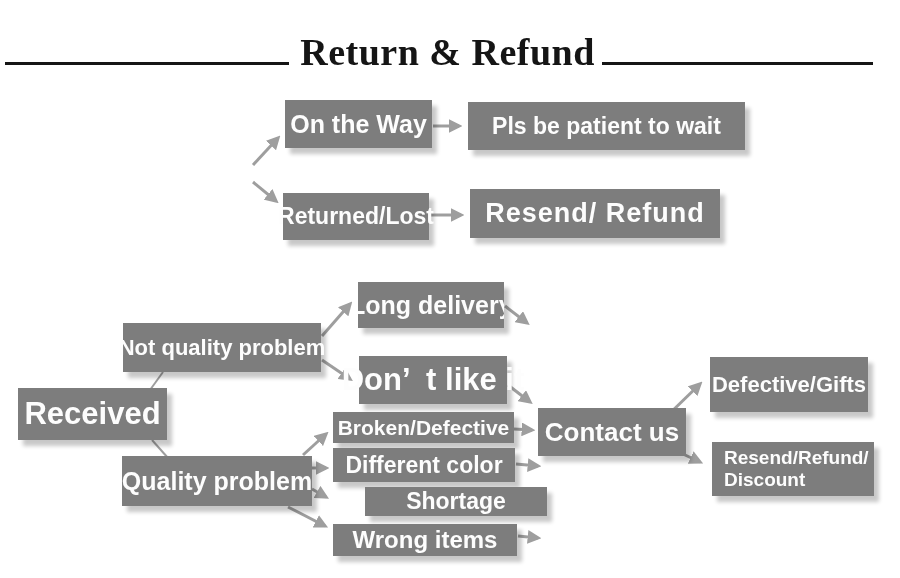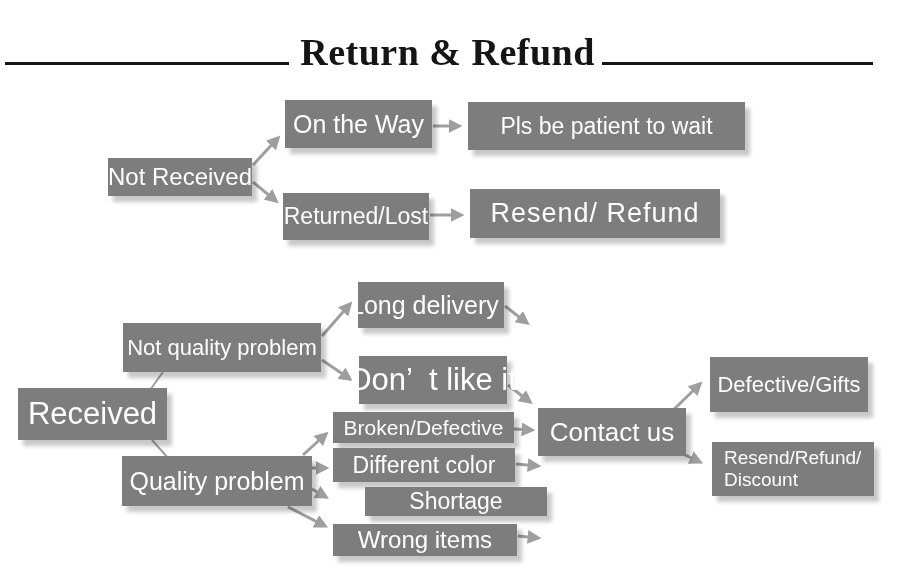--- a/index.html
+++ b/index.html
@@ -31,20 +31,21 @@
   .edge{stroke:var(--arrow);stroke-width:3;fill:none;}
   .edge-thin{stroke:var(--arrow);stroke-width:2;fill:none;}
   .arrowhead{fill:var(--arrow);}
   
   .node{
     position:absolute;z-index:2;
     background:var(--box);color:var(--label);
     display:flex;align-items:center;justify-content:center;
     box-shadow:5px 6px 4px rgba(0,0,0,0.22);
     white-space:pre;
+    font-weight:bold;
   }
   .node .lbl{display:block;}
   .n-not_received       {left:108px;top:158px;width:144px;height:38px;font-size:24px;}
   .n-on_the_way         {left:285px;top:100px;width:147px;height:48px;font-size:25px;}
   .n-pls_wait           {left:468px;top:102px;width:277px;height:48px;font-size:23px;}
   .n-returned_lost      {left:283px;top:193px;width:146px;height:47px;font-size:23px;}
   .n-resend_refund      {left:470px;top:189px;width:250px;height:49px;font-size:27px;letter-spacing:1px;}
   .n-received           {left:18px; top:388px;width:149px;height:52px;font-size:31px;}
   .n-not_quality_problem{left:123px;top:323px;width:198px;height:49px;font-size:22px;}
   .n-quality_problem    {left:122px;top:456px;width:190px;height:50px;font-size:25px;}
@@ -100,23 +101,20 @@
 
     <line class="edge" x1="514" y1="429" x2="532" y2="430" marker-end="url(#arr)"></line>
     <line class="edge" x1="516" y1="464" x2="538" y2="466" marker-end="url(#arr)"></line>
     <line class="edge" x1="516" y1="496" x2="538" y2="498" marker-end="url(#arr)"></line>
     <line class="edge" x1="518" y1="536" x2="538" y2="538" marker-end="url(#arr)"></line>
 
     <line class="edge" x1="666" y1="417" x2="700" y2="384" marker-end="url(#arr)"></line>
     <line class="edge" x1="666" y1="446" x2="700" y2="462" marker-end="url(#arr)"></line>
   </svg>
 
-  <div class="node n-not_received">
-    <span class="lbl">Not Received</span>
-  </div>
   <div class="node n-on_the_way">
     <span class="lbl">On the Way</span>
   </div>
   <div class="node n-pls_wait">
     <span class="lbl">Pls be patient to wait</span>
   </div>
   <div class="node n-returned_lost">
     <span class="lbl">Returned/Lost</span>
   </div>
   <div class="node n-resend_refund">

